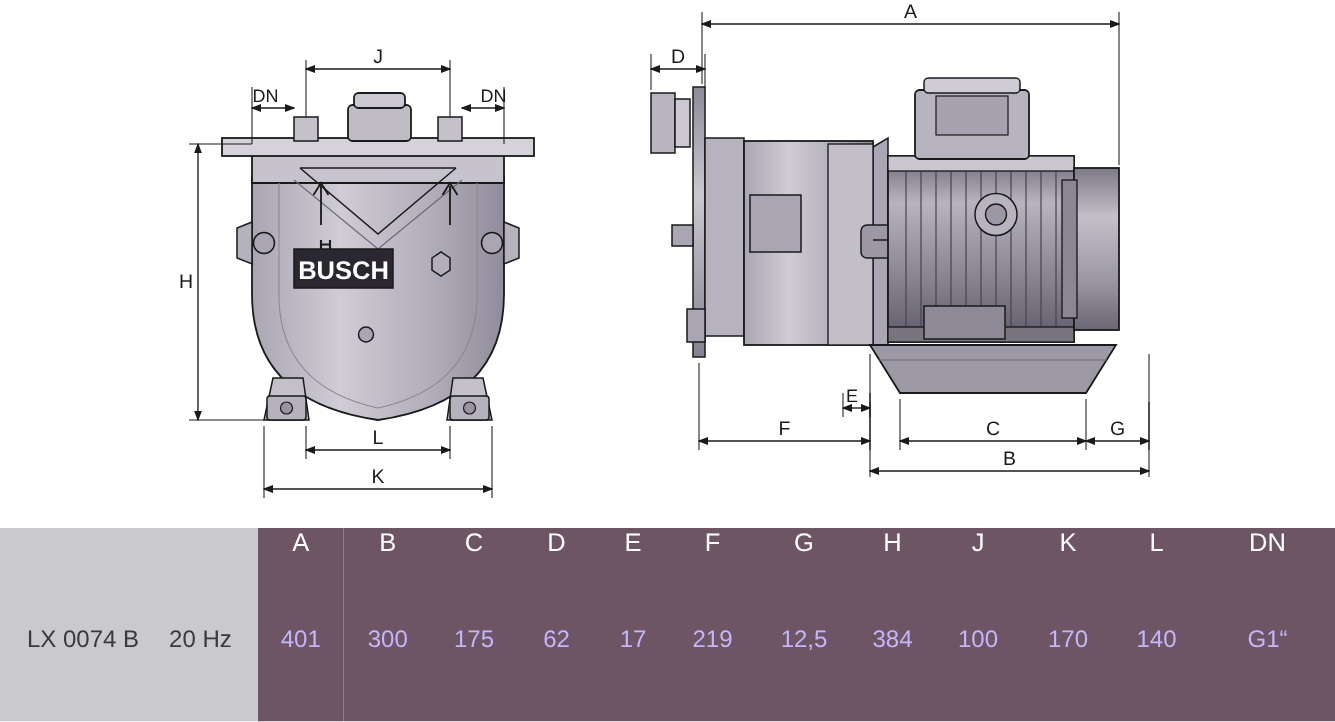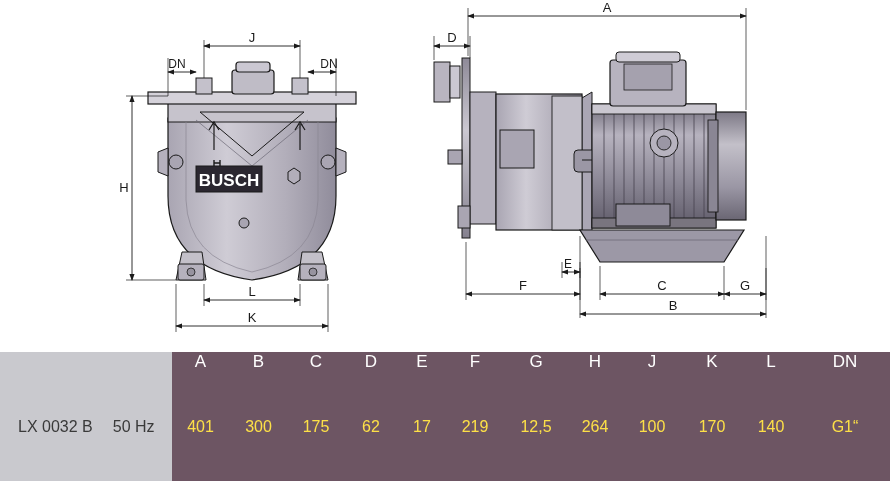--- a/index.html
+++ b/index.html
@@ -20,21 +20,21 @@
     border-collapse:collapse;width:890px;height:129px;
     table-layout:fixed;
   }
   td,th{
     padding:0;margin:0;text-align:center;vertical-align:middle;
     font-size:17px;color:#ffffff;font-weight:normal;
   }
   .hdr-blank{background:#c9c9ce;}
   .hdr-cell{background:#6d5563;color:#ffffff;font-size:17px;}
   .row-label{background:#c9c9ce;color:#3a3a3a;font-size:16px;}
-  .row-cell{background:#6d5563;color:#fde047;font-size:16px;}
+  .row-cell{background:#6d5563;color:#c4b5fd;font-size:16px;}
   .model-line{display:flex;align-items:center;justify-content:flex-start;padding-left:18px;gap:20px;}
   .model-line span{white-space:nowrap;}
   svg text{font-family:"Liberation Sans", sans-serif;}
 </style>
 </head>
 <body>
 
 <div class="drawing">
 <svg width="890" height="352" viewBox="0 0 890 352">
   <defs>
@@ -285,32 +285,32 @@
         <th class="hdr-cell" style="width:60px">J</th>
         <th class="hdr-cell" style="width:60px">K</th>
         <th class="hdr-cell" style="width:58px">L</th>
         <th class="hdr-cell" style="width:90px">DN</th>
       </tr>
     </thead>
     <tbody>
       <tr>
         <td class="row-label">
           <div class="model-line">
-            <span>LX 0032 B</span>
-            <span>50 Hz</span>
+            <span>LX 0074 B</span>
+            <span>20 Hz</span>
           </div>
         </td>
         <td class="row-cell">401</td>
         <td class="row-cell">300</td>
         <td class="row-cell">175</td>
         <td class="row-cell">62</td>
         <td class="row-cell">17</td>
         <td class="row-cell">219</td>
         <td class="row-cell">12,5</td>
-        <td class="row-cell">264</td>
+        <td class="row-cell">384</td>
         <td class="row-cell">100</td>
         <td class="row-cell">170</td>
         <td class="row-cell">140</td>
         <td class="row-cell">G1“</td>
       </tr>
     </tbody>
   </table>
 </div>
 
 </body></html>

